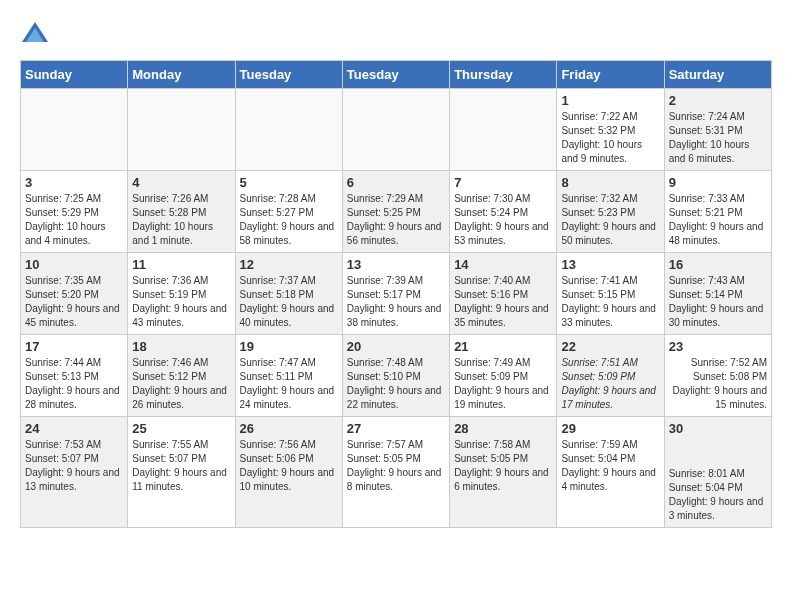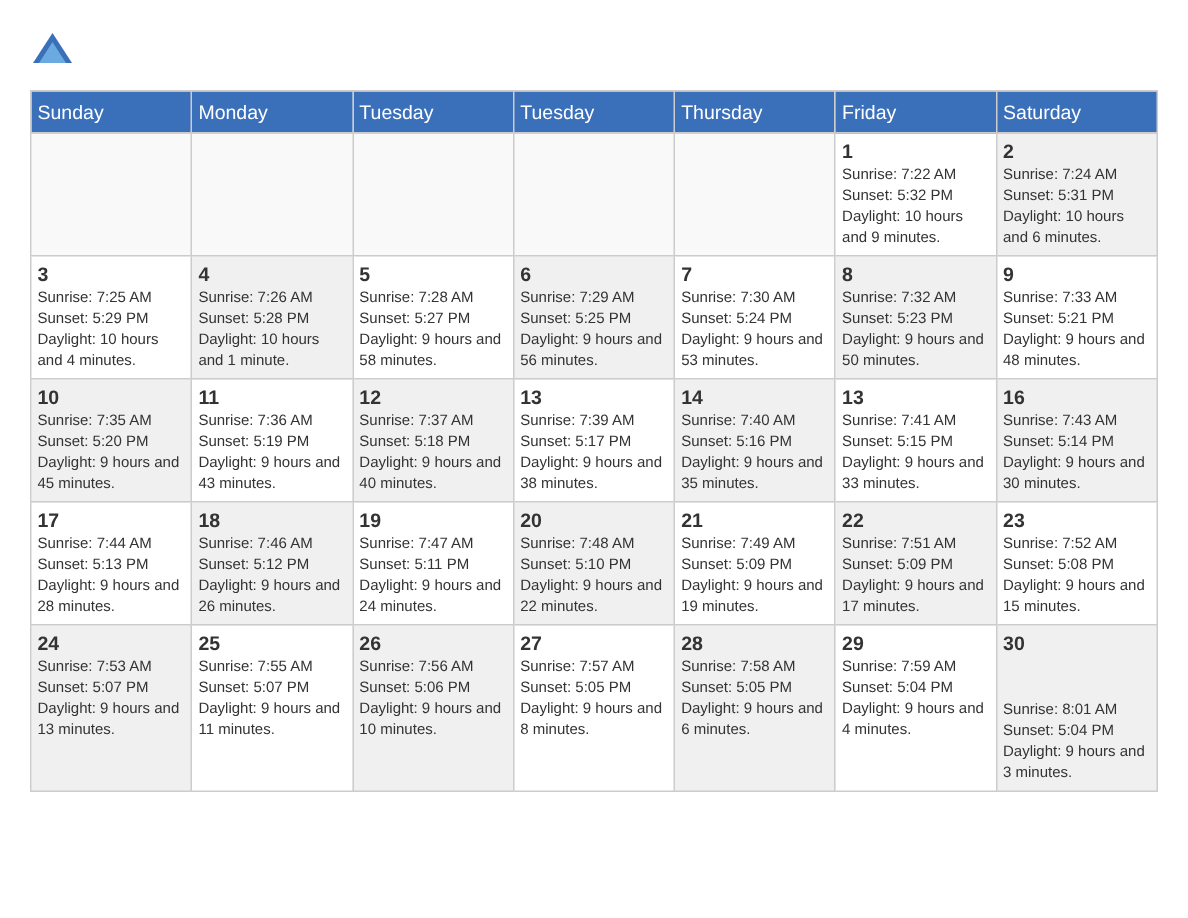--- a/index.html
+++ b/index.html
@@ -47,21 +47,21 @@
       color: #555;
     }
     table {
       width: 100%;
       border-collapse: collapse;
     }
     th {
       background-color: #3a6fba;
       color: #fff;
       font-size: 13px;
-      font-weight: normal;
+      font-weight: bold;
       padding: 6px 4px;
       text-align: left;
       border: 1px solid #ccc;
     }
     td {
       border: 1px solid #ccc;
       vertical-align: top;
       padding: 4px;
       font-size: 10.5px;
       color: #333;
@@ -251,27 +251,27 @@
 Daylight: 9 hours and 22 minutes.</div>
         </td>
         <td>
           <div class="day-num">21</div>
           <div class="day-info" style="white-space: pre-line;">Sunrise: 7:49 AM
 Sunset: 5:09 PM
 Daylight: 9 hours and 19 minutes.</div>
         </td>
         <td class="shaded">
           <div class="day-num">22</div>
-          <div class="day-info" style="white-space: pre-line;">Sunrise: 7:51 AM
+          <div class="day-info" style="white-space: pre-line; font-style: italic;">Sunrise: 7:51 AM
 Sunset: 5:09 PM
 Daylight: 9 hours and 17 minutes.</div>
         </td>
         <td>
           <div class="day-num">23</div>
-          <div class="day-info" style="white-space: pre-line;">Sunrise: 7:52 AM
+          <div class="day-info" style="white-space: pre-line; text-align: right;">Sunrise: 7:52 AM
 Sunset: 5:08 PM
 Daylight: 9 hours and 15 minutes.</div>
         </td>
       </tr>
       <tr>
         <td class="shaded">
           <div class="day-num">24</div>
           <div class="day-info" style="white-space: pre-line;">Sunrise: 7:53 AM
 Sunset: 5:07 PM
 Daylight: 9 hours and 13 minutes.</div>

